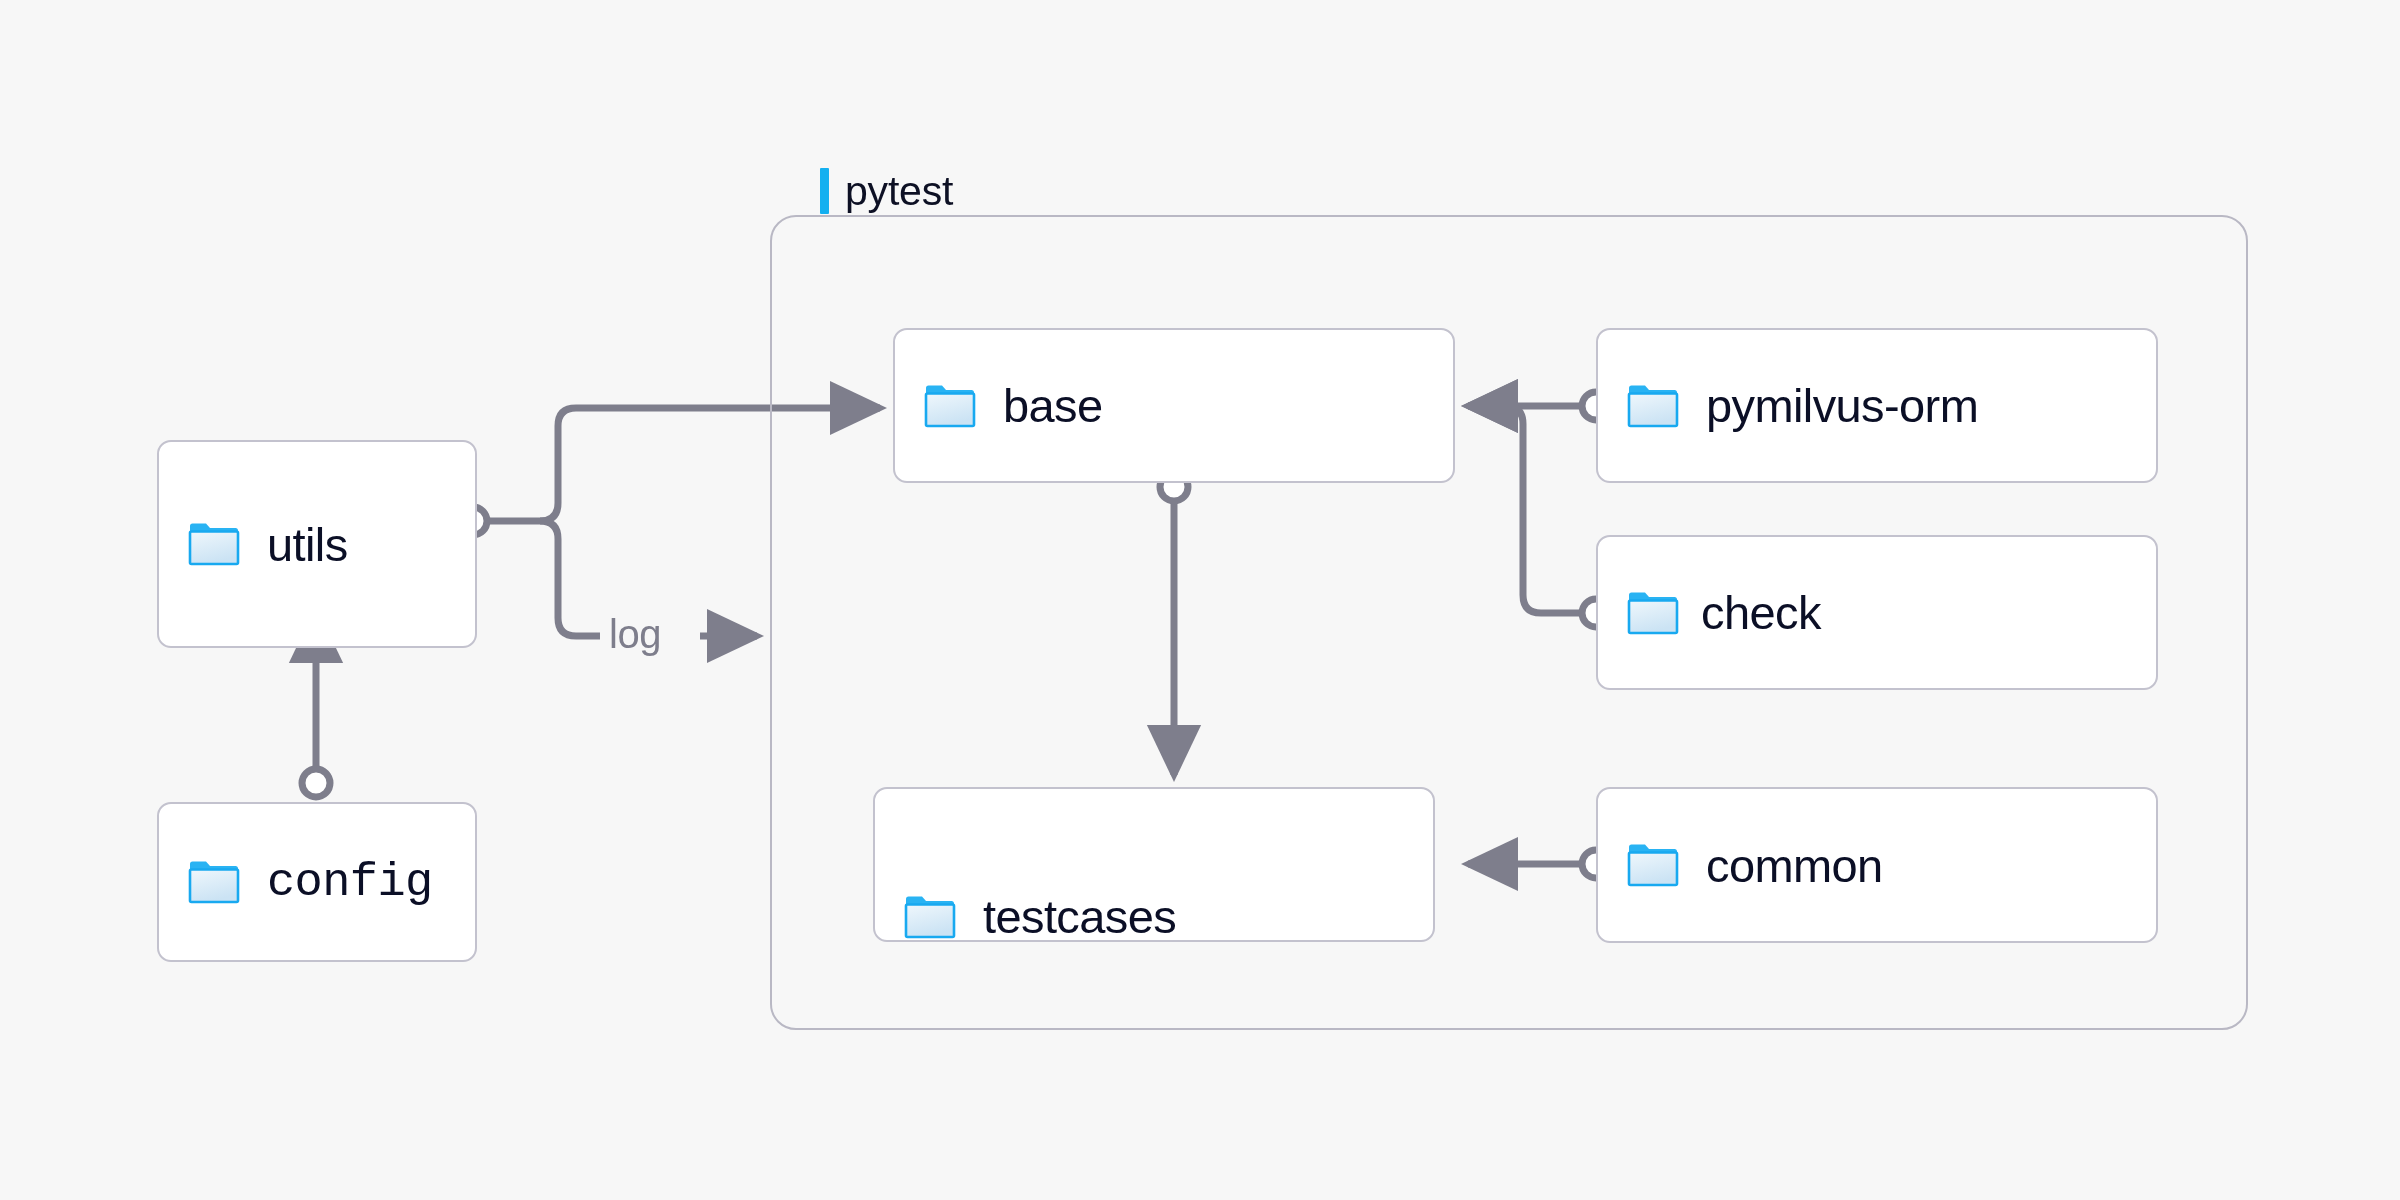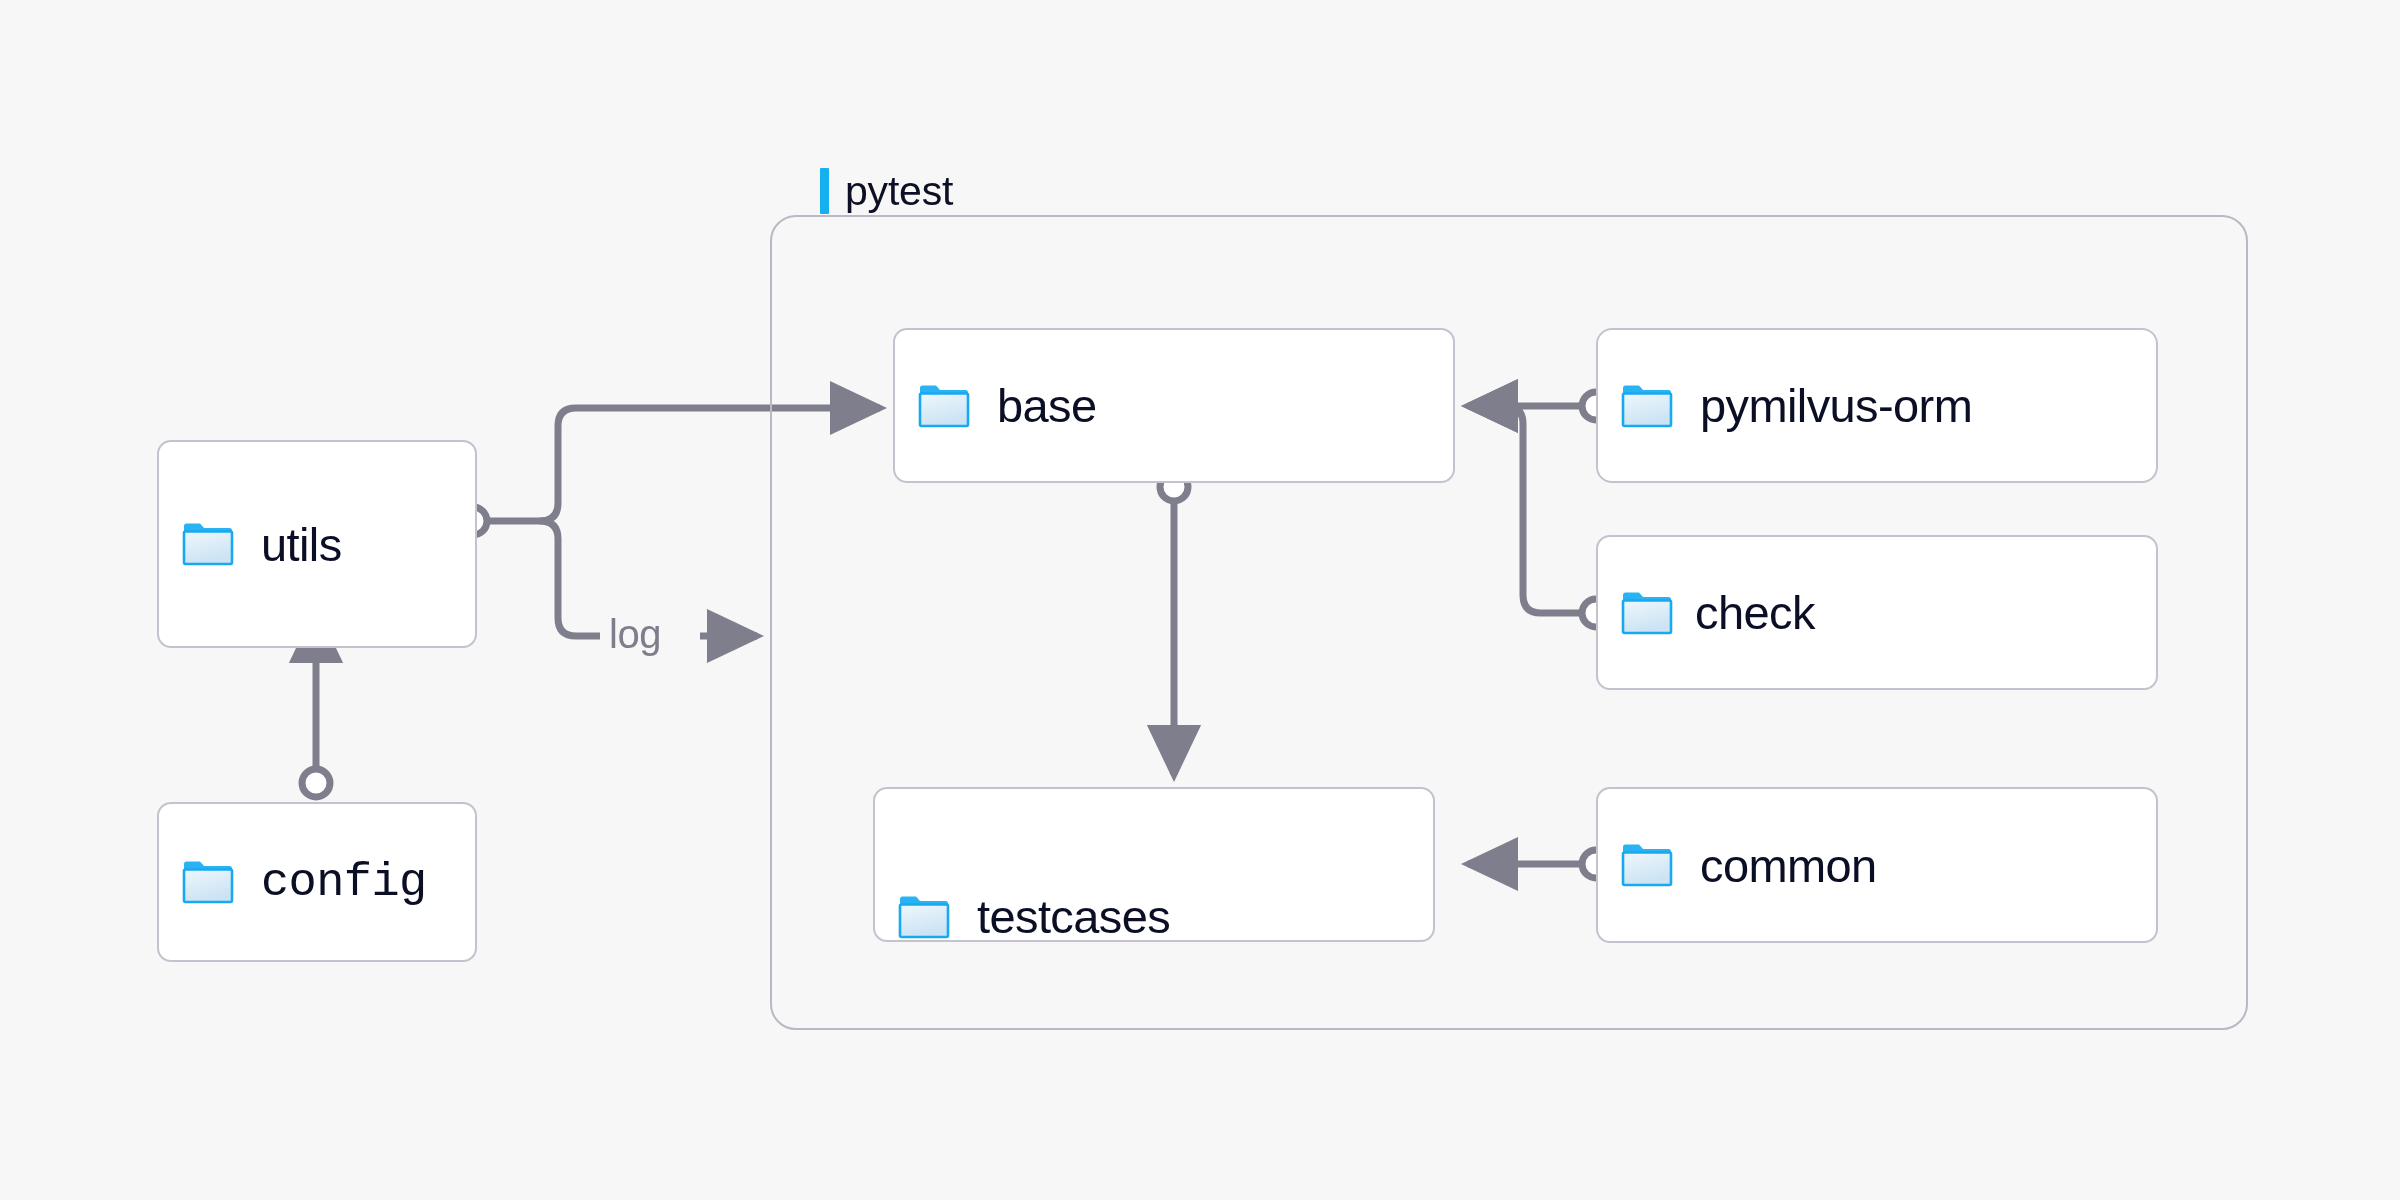--- a/index.html
+++ b/index.html
@@ -59,21 +59,21 @@
 
   
   .node {
     position: absolute;
     box-sizing: border-box;
     background: #ffffff;
     border: 2.5px solid #c3c2ce;
     border-radius: 14px;
     display: flex;
     align-items: center;
-    padding-left: 22px;
+    padding-left: 28px;
     gap: 26px;
   }
   .node-label {
     font-size: 47px;
     color: #0b0f26;
     letter-spacing: -0.6px;
     line-height: 1;
     white-space: nowrap;
   }
 
@@ -186,21 +186,21 @@
   </div>
 
   <div class="node" style="left:873px; top:787px; width:562px; height:155px;align-items:flex-end;">
     <svg class="folder-icon" viewBox="0 0 54 46">
       <path d="M3 10 L3 5 Q3 2.5 5.5 2.5 L19 2.5 L23 7 L48.5 7 Q51 7 51 9.5 L51 11 Z" fill="#29b3f3"></path>
       <rect x="3" y="10.5" width="48" height="32.5" rx="1.5" fill="url(#folderGrad)" stroke="#18a9f0" stroke-width="2.6"></rect>
     </svg>
     <span class="node-label">testcases</span>
   </div>
 
-  <div class="node" style="left:1596px; top:328px; width:562px; height:155px;border-radius:16px;">
+  <div class="node" style="left:1596px; top:328px; width:562px; height:155px;">
     <svg class="folder-icon" viewBox="0 0 54 46">
       <path d="M3 10 L3 5 Q3 2.5 5.5 2.5 L19 2.5 L23 7 L48.5 7 Q51 7 51 9.5 L51 11 Z" fill="#29b3f3"></path>
       <rect x="3" y="10.5" width="48" height="32.5" rx="1.5" fill="url(#folderGrad)" stroke="#18a9f0" stroke-width="2.6"></rect>
     </svg>
     <span class="node-label">pymilvus-orm</span>
   </div>
 
   <div class="node" style="left:1596px; top:535px; width:562px; height:155px;gap:21px;">
     <svg class="folder-icon" viewBox="0 0 54 46">
       <path d="M3 10 L3 5 Q3 2.5 5.5 2.5 L19 2.5 L23 7 L48.5 7 Q51 7 51 9.5 L51 11 Z" fill="#29b3f3"></path>

